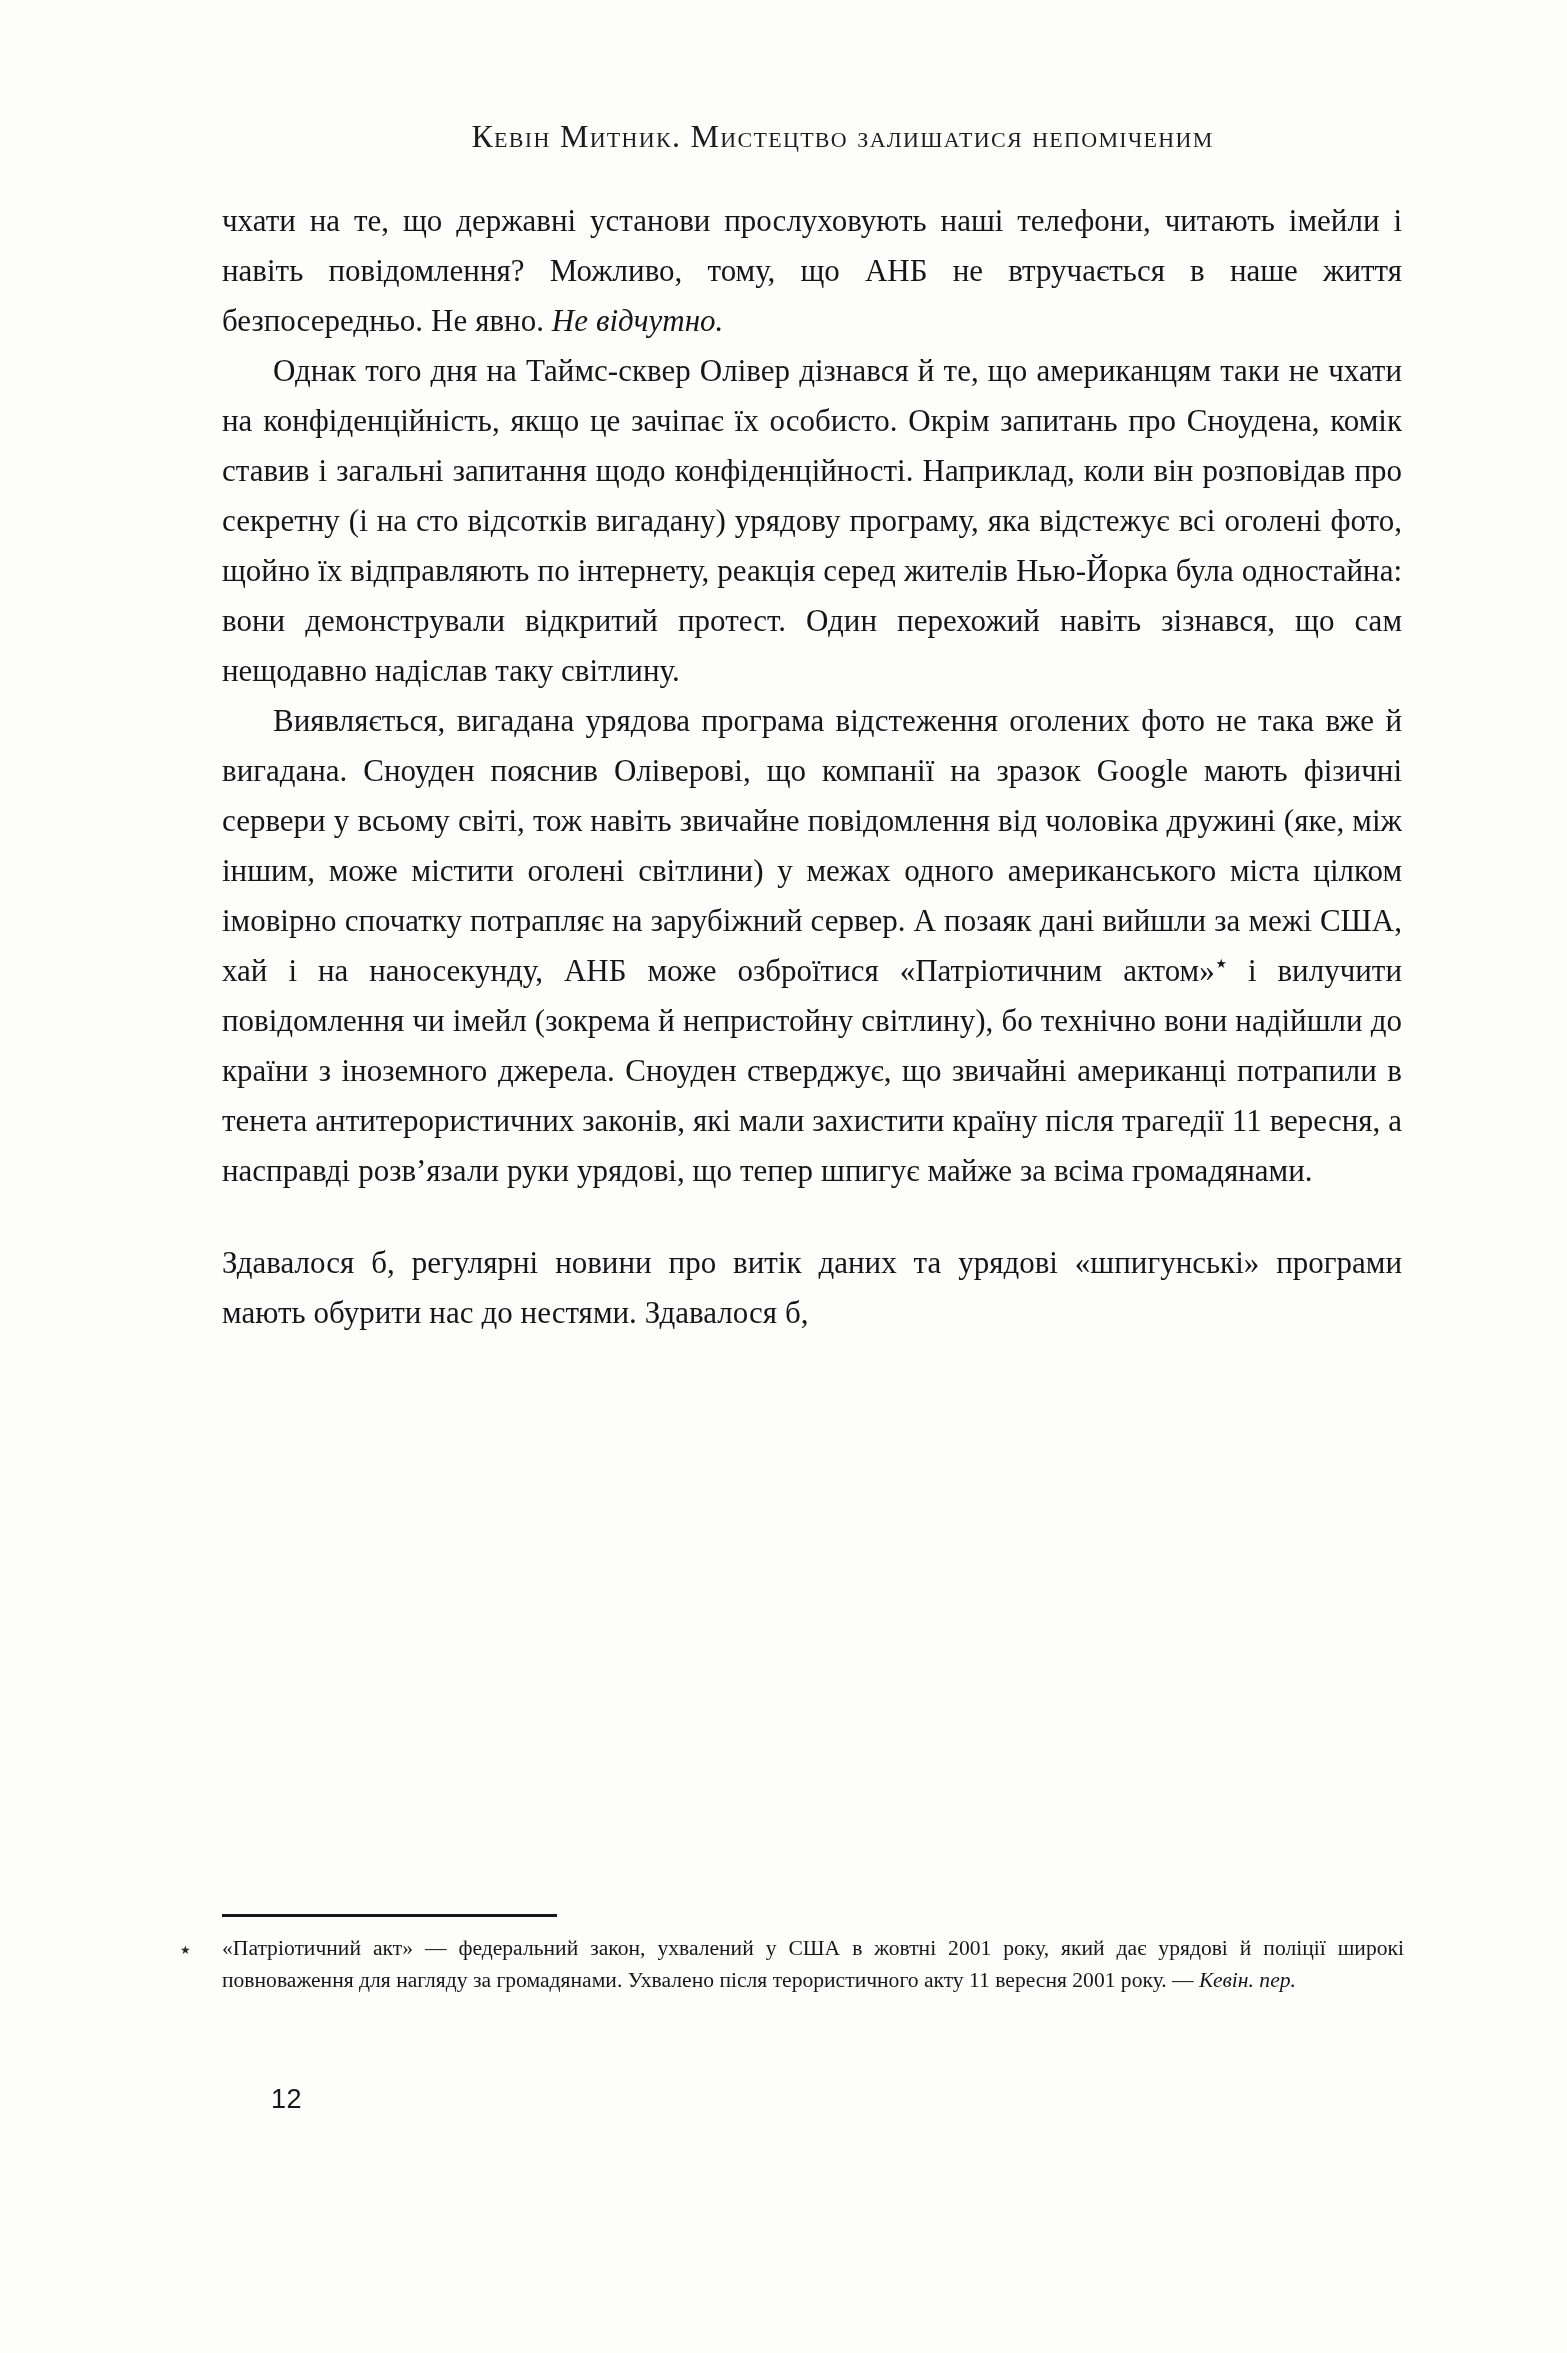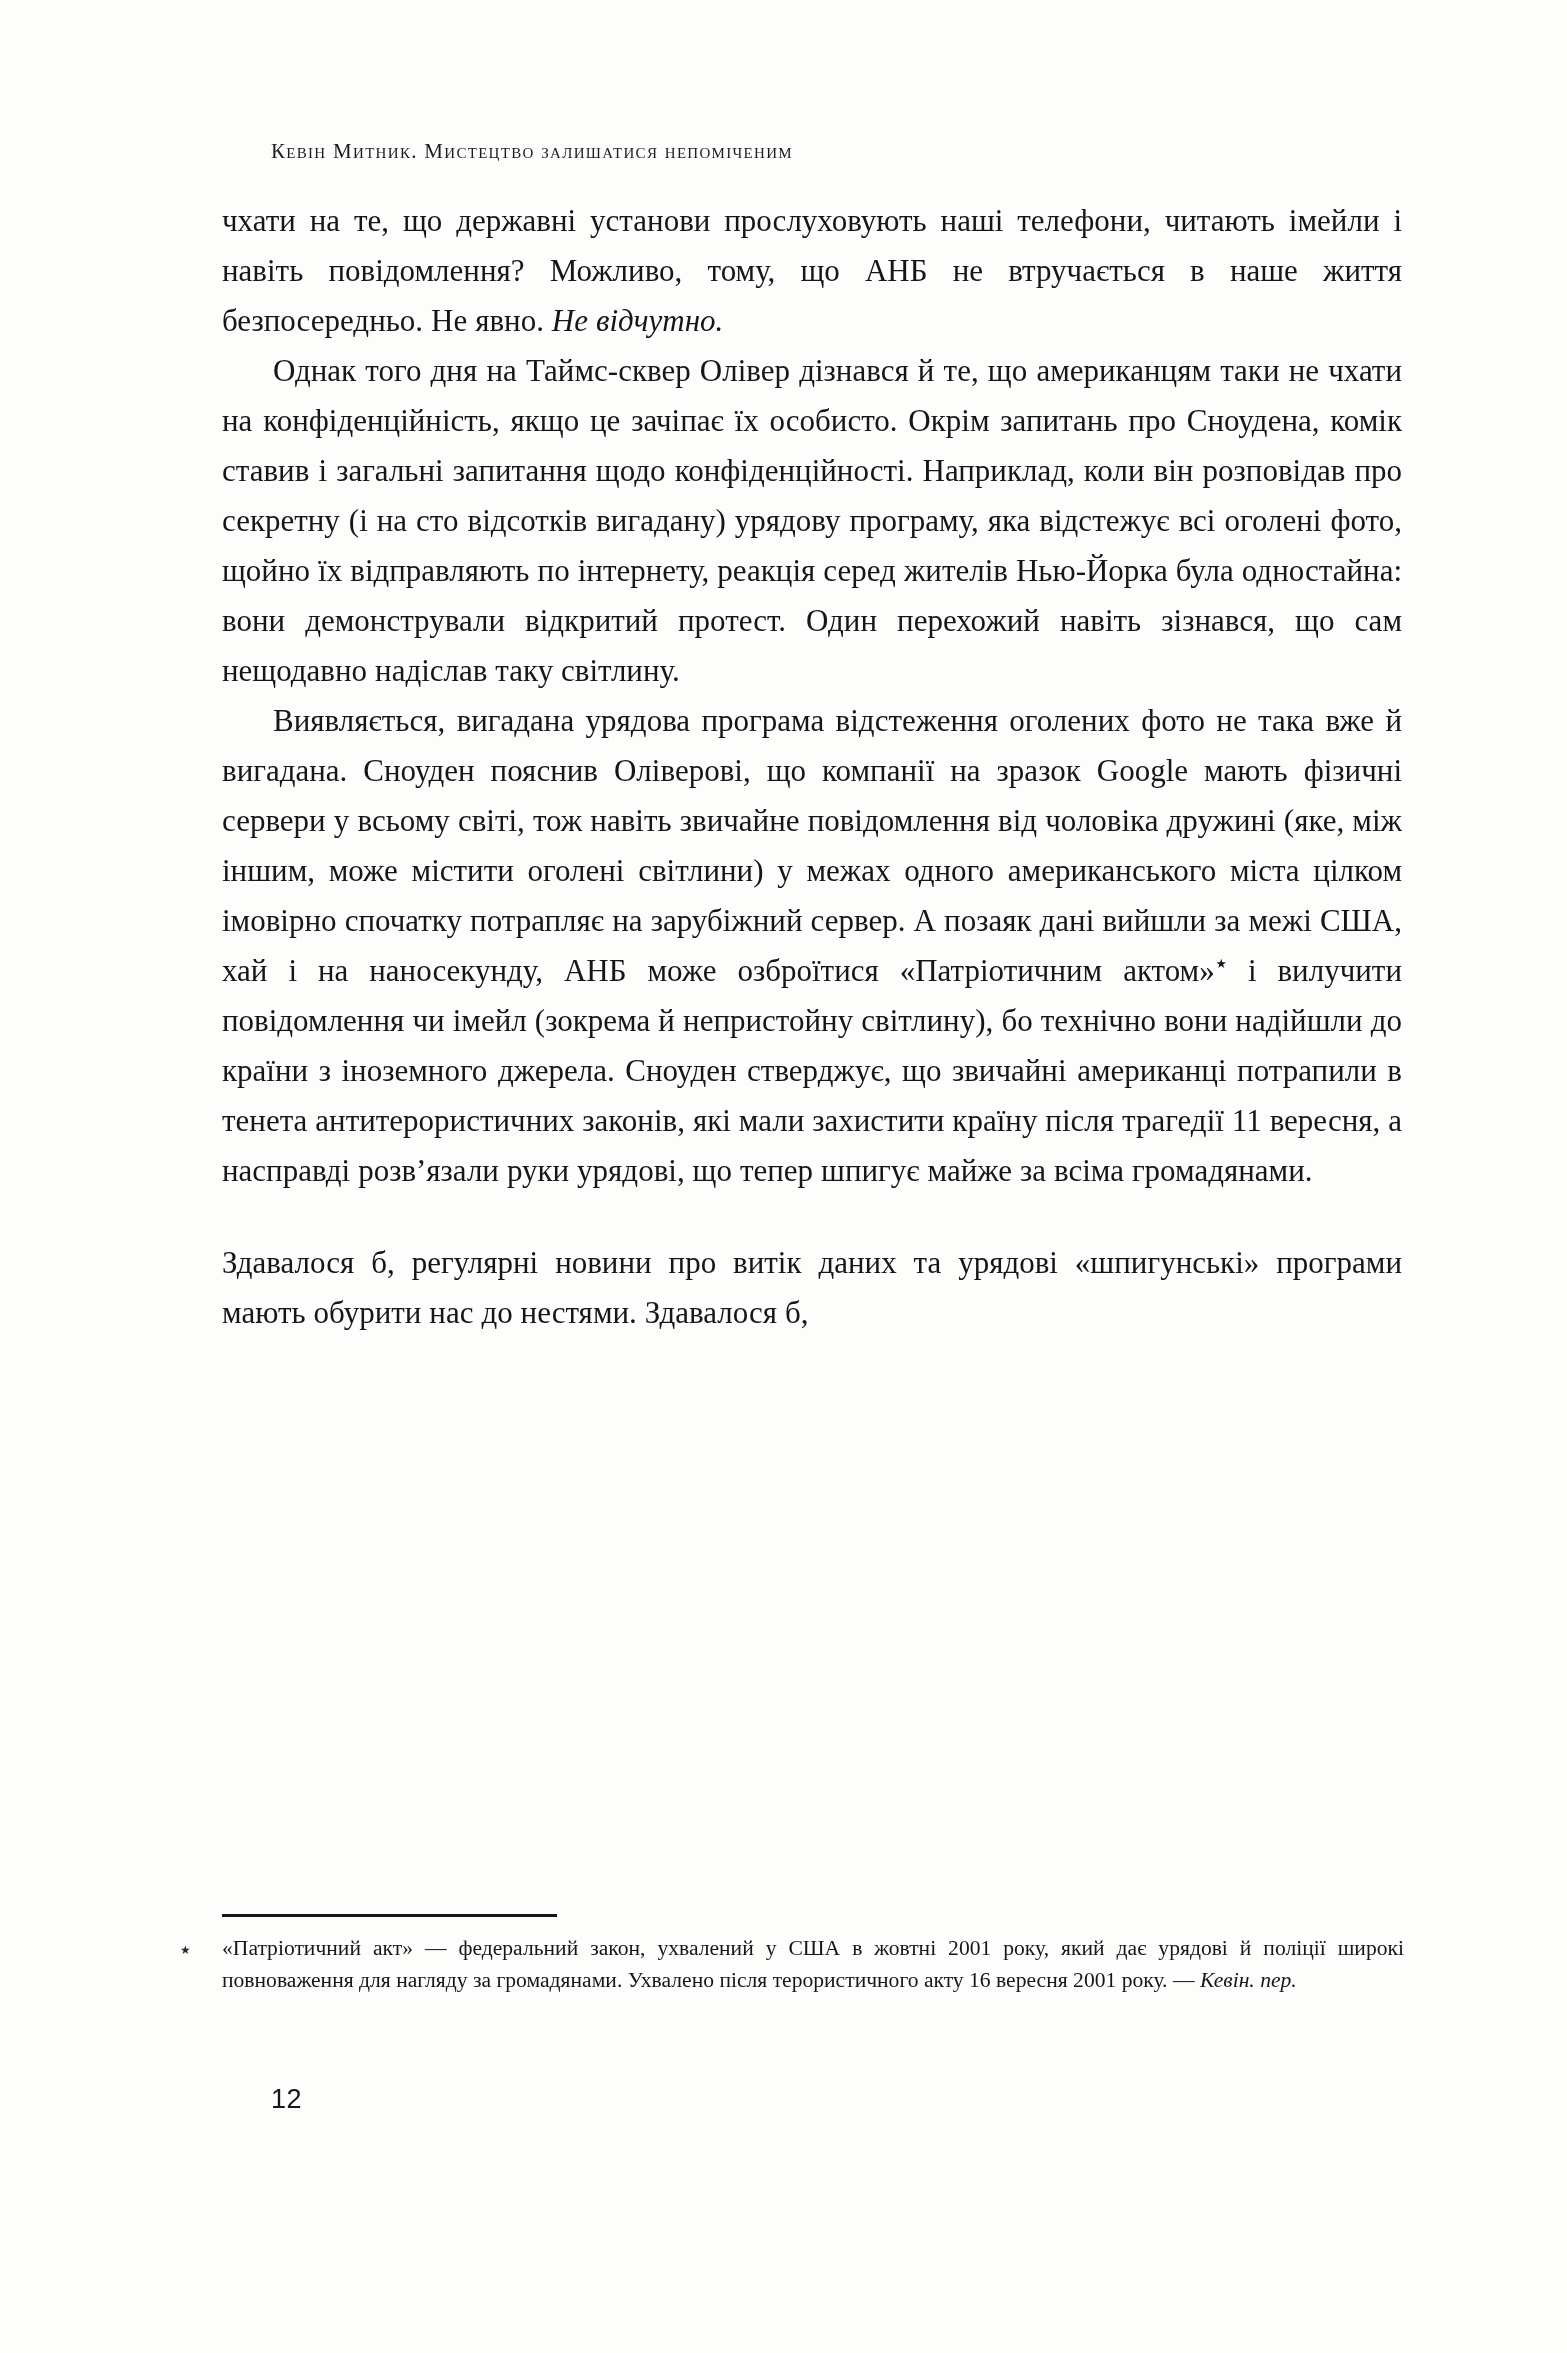--- a/index.html
+++ b/index.html
@@ -18,29 +18,30 @@
     overflow: hidden;
     font-family: "Liberation Serif", "DejaVu Serif", serif;
     color: #15151a;
     -webkit-font-smoothing: antialiased;
   }
 
   
   .running-head {
     position: absolute;
     left: 271px;
-    top: 139px;
+    top: 118px;
     width: 1143px;
     font-family: "Liberation Serif", "DejaVu Serif", serif;
-    font-size: 21px;
+    font-size: 32px;
     font-variant: small-caps;
     text-transform: none;
     letter-spacing: 1.3px;
     color: #1b1b20;
     white-space: nowrap;
+    text-align: center;
   }
 
   
   .textblock {
     position: absolute;
     left: 222px;
     top: 196px;
     width: 1180px;
   }
 
@@ -132,19 +133,19 @@
 
 
     <p class="para"><span>Виявляється, вигадана урядова програма відстеження оголених фото не така вже й вигадана. Сноуден пояснив Оліверові, що компанії на зразок Google мають фізичні сервери у всьому світі, тож навіть звичайне повідомлення від чоловіка дружині (яке, між іншим, може містити оголені світлини) у межах одного американського міста цілком імовірно спочатку потрапляє на зарубіжний сервер. А позаяк дані вийшли за межі США, хай і на наносекунду, АНБ може озброїтися «Патріотичним актом»</span><span class="fn-marker">٭</span><span> і вилучити повідомлення чи імейл (зокрема й непристойну світлину), бо технічно вони надійшли до країни з іноземного джерела. Сноуден стверджує, що звичайні американці потрапили в тенета антитерористичних законів, які мали захистити країну після трагедії 11 вересня, а насправді розв’язали руки урядові, що тепер шпигує майже за всіма громадянами.</span></p>
 
     <p class="para no-indent gap-before"><span>Здавалося б, регулярні новини про витік даних та урядові «шпигунські» програми мають обурити нас до нестями. Здавалося б,</span></p>
 
   </div>
 
   <div class="footnote-area">
     <div class="footnote-rule"></div>
-    <p class="footnote-body"><span class="footnote-star">٭</span><span>«Патріотичний акт» — федеральний закон, ухвалений у США в жовтні 2001 року, який дає урядові й поліції широкі повноваження для нагляду за громадянами. Ухвалено після терористичного акту 16 вересня 2001 року. — </span><em class="italic">Кевін. пер.</em></p>
+    <p class="footnote-body"><span class="footnote-star">٭</span><span>«Патріотичний акт» — федеральний закон, ухвалений у США в жовтні 2001 року, який дає урядові й поліції широкі повноваження для нагляду за громадянами. Ухвалено після терористичного акту 11 вересня 2001 року. — </span><em class="italic">Кевін. пер.</em></p>
   </div>
 
   <div class="folio">12</div>
 
 </div>
 
 
 </body></html>

